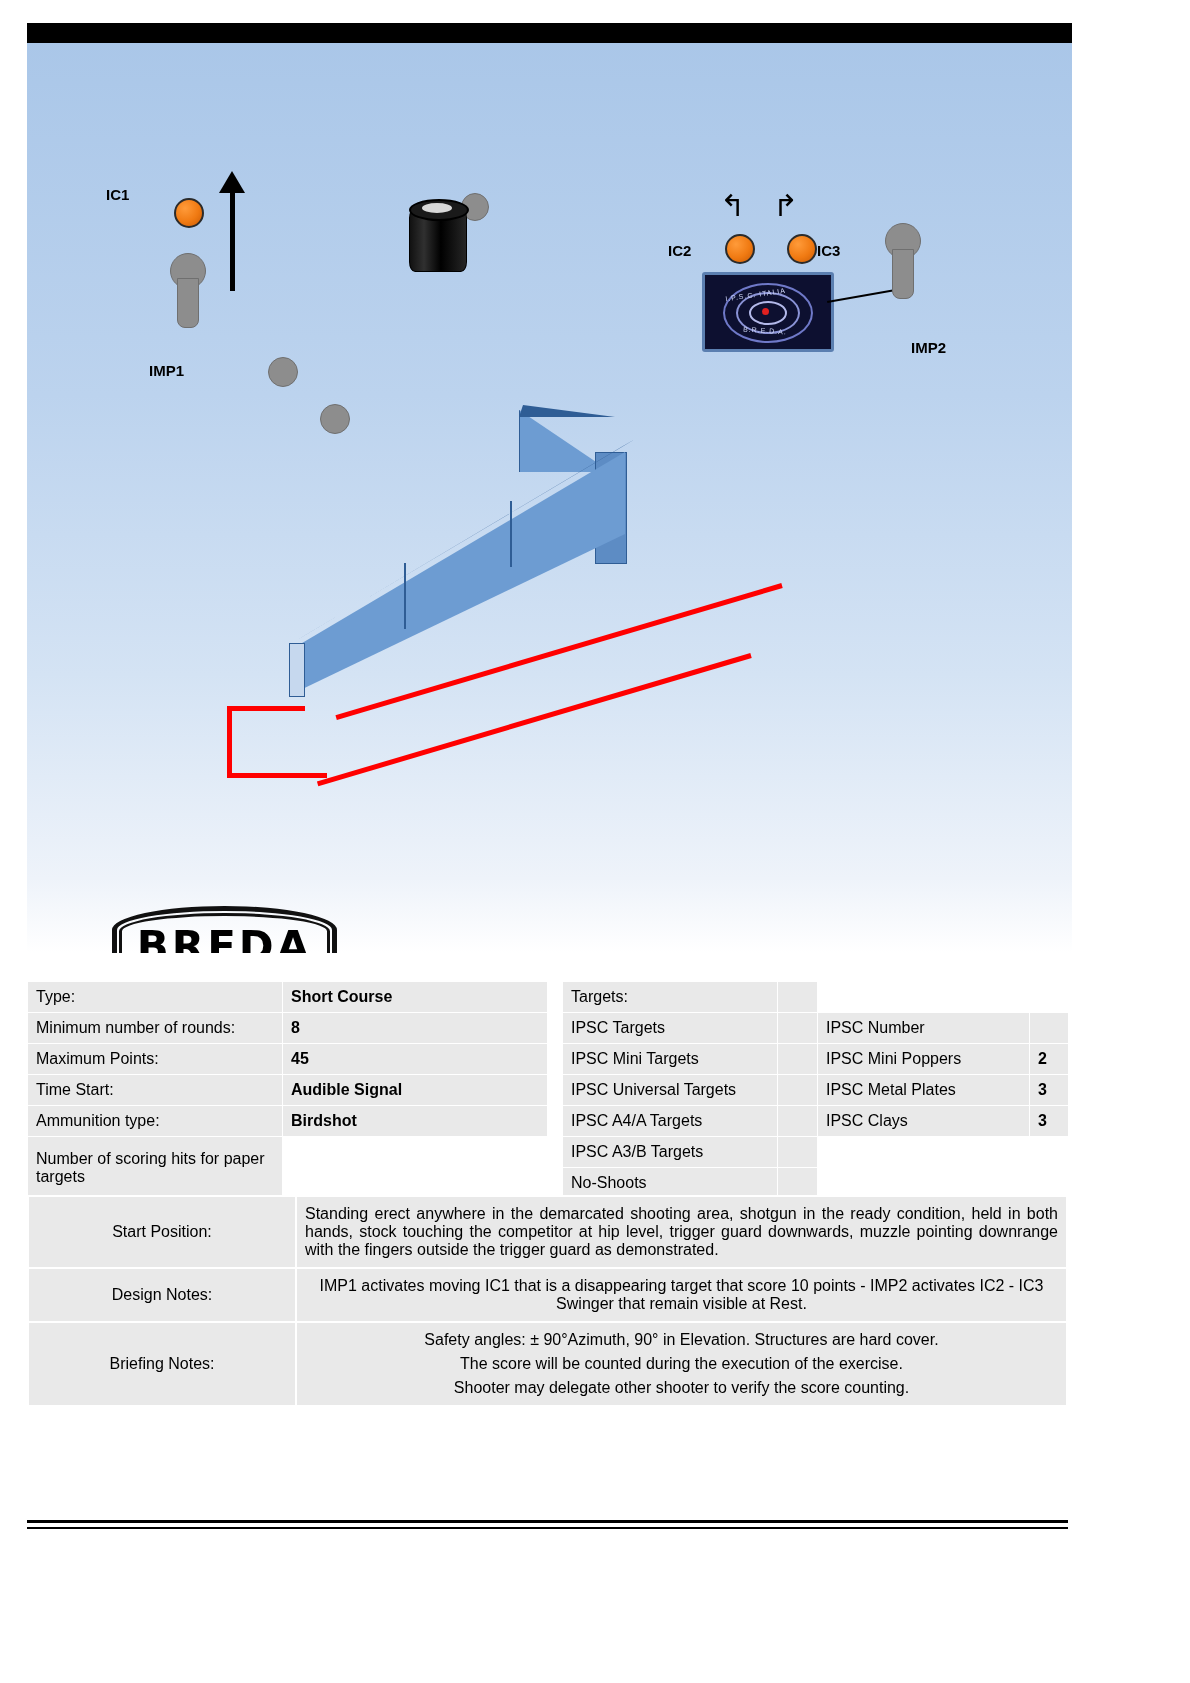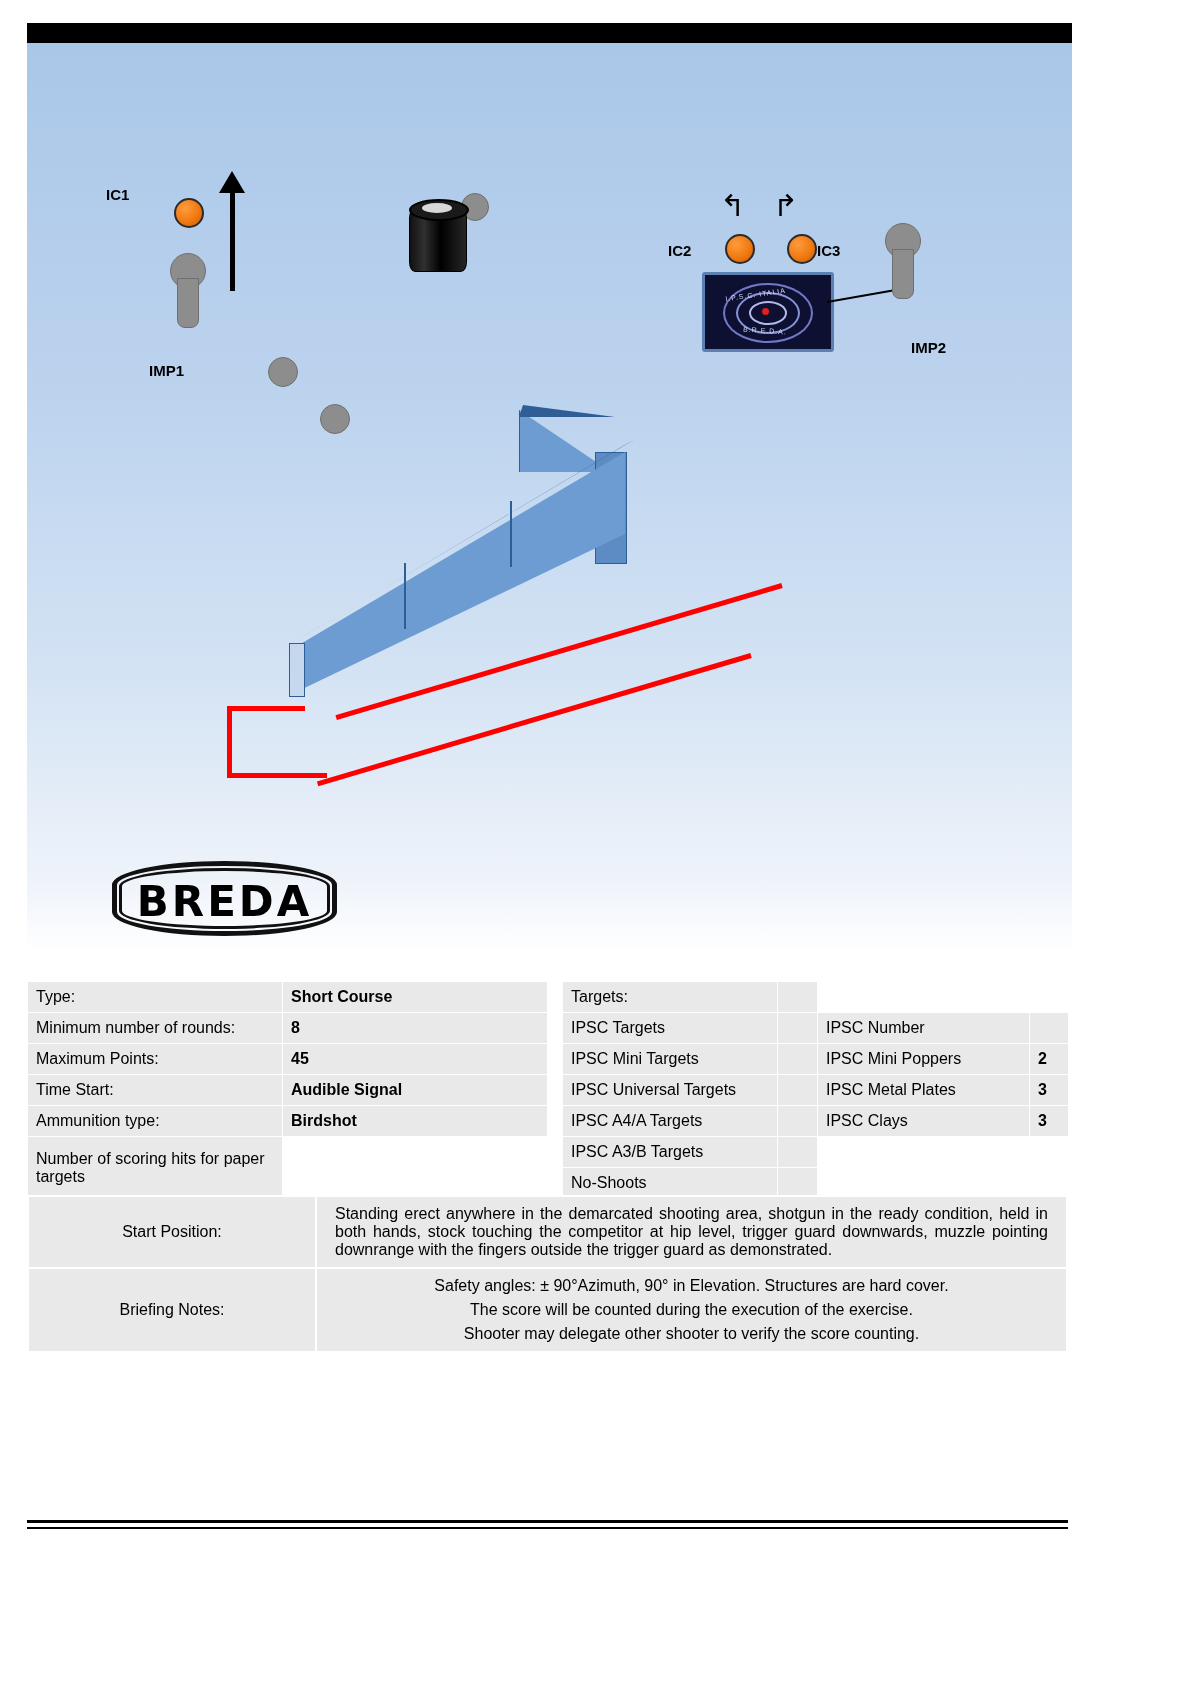--- a/index.html
+++ b/index.html
@@ -55,36 +55,36 @@
   .connector{position:absolute;height:2px;background:#000;transform-origin:0 0;}
 
   
   .wall{position:absolute;}
   .wall-face{position:absolute;background:#6d9cd2;border:1px solid #2f5d95;}
 
   
   .redline{position:absolute;background:#ff0000;}
 
   
-  .breda{position:absolute;left:85px;top:838px;width:225px;height:75px;}
+  .breda{position:absolute;left:85px;top:883px;width:225px;height:75px;}
   .breda-shape{position:absolute;inset:0;border:5px solid #111;border-radius:50%/32%;}
   .breda-shape2{position:absolute;left:7px;top:7px;right:7px;bottom:7px;border:3px solid #111;border-radius:50%/30%;}
   .breda-word{position:absolute;left:0;right:0;top:16px;text-align:center;font-size:42px;font-weight:bold;letter-spacing:3px;font-family:"DejaVu Sans", sans-serif;}
 
   
   .tblwrap{position:absolute;left:27px;top:981px;width:1041px;}
   table{border-collapse:collapse;}
   .t1{width:1041px;table-layout:fixed;}
   .t1 td{border:1px solid #fff;background:#e9e9e9;height:30px;padding:0 8px;font-size:16px;vertical-align:middle;}
   .t1 td.white{background:#ffffff;border:1px solid #ffffff;}
   .t1 td.bold{font-weight:bold;}
   .t1 td.num{font-weight:bold;text-align:left;width:38px;}
 
   .t2{position:absolute;left:27px;top:1195px;width:1041px;table-layout:fixed;}
-  .t2 td{border:2px solid #ffffff;background:#e9e9e9;padding:8px 18px;font-size:16px;vertical-align:middle;}
+  .t2 td{border:2px solid #ffffff;background:#e9e9e9;padding:8px 8px;font-size:16px;vertical-align:middle;}
   .t2 td.lab{width:250px;font-weight:normal;text-align:center;}
   .t2 td.val{text-align:center;}
   .t2 td.valjust{text-align:justify;}
 
   .footrule{position:absolute;left:27px;top:1520px;width:1041px;height:3px;background:#000;}
   .footrule2{position:absolute;left:27px;top:1527px;width:1041px;height:2px;background:#000;}
 </style>
 </head>
 <body>
 
@@ -249,20 +249,24 @@
       </table>
   </div>
 
   <table class="t2">
     <tbody>
         <tr>
       <td class="lab">Start Position:</td>
       <td class="valjust">Standing erect anywhere in the demarcated shooting area, shotgun in the ready condition, held in both hands, stock touching the competitor at hip level, trigger guard downwards, muzzle pointing downrange with the fingers outside the trigger guard as demonstrated.</td>
     </tr>
     <tr>
+      <td class="lab">Design Notes:</td>
+      <td class="val">IMP1 activates moving IC1 that is a disappearing target that score 10 points  - IMP2 activates IC2  - IC3 Swinger that remain visible at Rest.</td>
+    </tr>
+    <tr>
       <td class="lab">Briefing Notes:</td>
       <td class="val">
         <div>Safety angles: ± 90°Azimuth, 90° in Elevation. Structures are hard cover.</div>
         <div style="margin-top:6px;">The score will be counted during the execution of the exercise.</div>
         <div style="margin-top:6px;">Shooter may delegate other shooter to verify the score counting.</div>
       </td>
     </tr>
   </tbody>
     </table>
 

